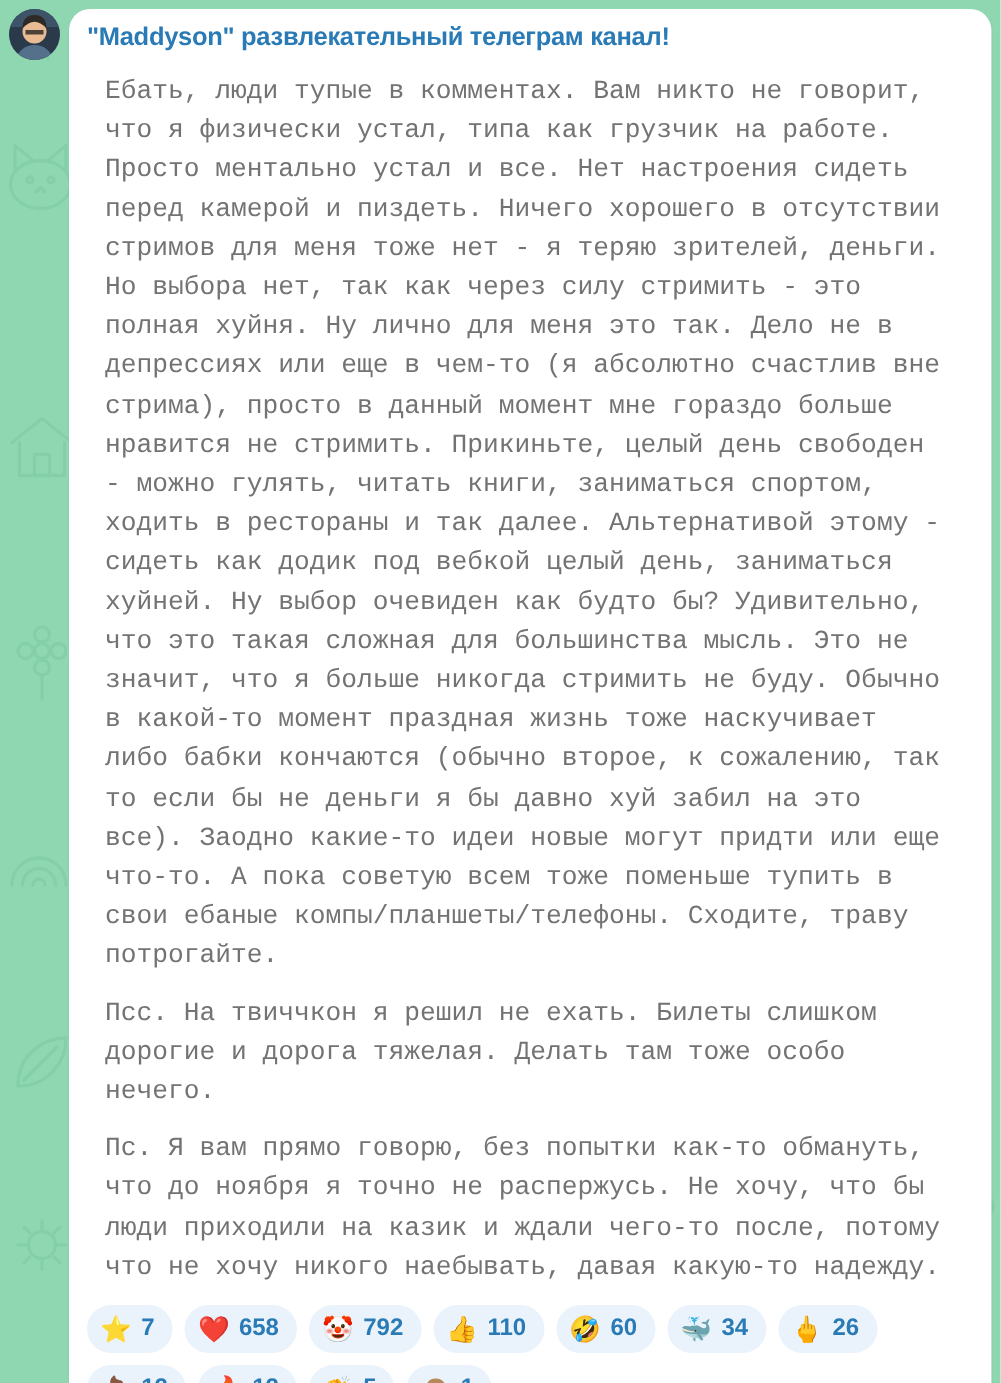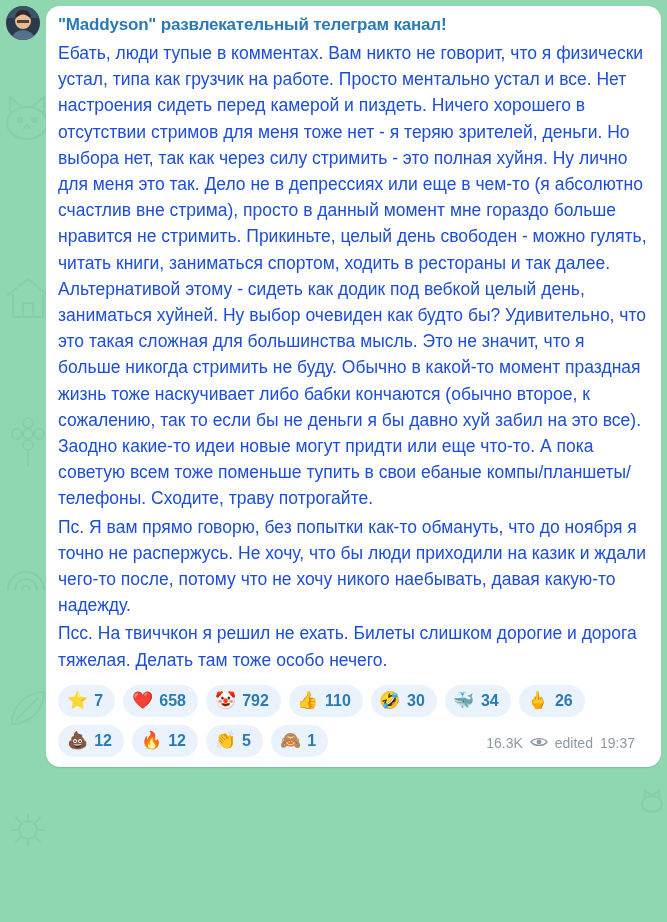--- a/index.html
+++ b/index.html
@@ -43,26 +43,27 @@
   }
   .channel-title {
     color: #2a7bb5;
     font-size: 17px;
     font-weight: bold;
     line-height: 22px;
     margin: 0 0 4px 0;
     letter-spacing: -0.2px;
   }
   .msg-text {
-    color: #1d4ed8;
+    color: #737373;
     font-size: 17.5px;
     line-height: 26.2px;
     white-space: pre-wrap;
-    margin: 0;
+    margin: 12px;
     word-wrap: break-word;
+    font-family: Liberation Mono, monospace;
   }
   .msg-text + .msg-text { margin-top: 2px; }
   
   #reactions {
     margin-top: 12px;
     display: flex;
     flex-wrap: wrap;
     gap: 8px 8px;
     padding-bottom: 2px;
   }
@@ -173,22 +174,22 @@
     <path d="M4 34 q4 -10 13 -10 q9 0 13 10 Z" fill="#55708a"></path>
     <rect x="11" y="14" width="12" height="3" fill="#1a1a1a" opacity="0.75"></rect>
   </svg>
 </div>
 
 <div id="message-bubble">
 
   <div class="channel-title">"Maddyson" развлекательный телеграм канал!</div>
 
   <div class="msg-text">Ебать, люди тупые в комментах. Вам никто не говорит, что я физически устал, типа как грузчик на работе. Просто ментально устал и все. Нет настроения сидеть перед камерой и пиздеть. Ничего хорошего в отсутствии стримов для меня тоже нет - я теряю зрителей, деньги. Но выбора нет, так как через силу стримить - это полная хуйня. Ну лично для меня это так. Дело не в депрессиях или еще в чем-то (я абсолютно счастлив вне стрима), просто в данный момент мне гораздо больше нравится не стримить. Прикиньте, целый день свободен - можно гулять, читать книги, заниматься спортом, ходить в рестораны и так далее. Альтернативой этому - сидеть как додик под вебкой целый день, заниматься хуйней. Ну выбор очевиден как будто бы? Удивительно, что это такая сложная для большинства мысль. Это не значит, что я больше никогда стримить не буду. Обычно в какой-то момент праздная жизнь тоже наскучивает либо бабки кончаются (обычно второе, к сожалению, так то если бы не деньги я бы давно хуй забил на это все). Заодно какие-то идеи новые могут придти или еще что-то. А пока советую всем тоже поменьше тупить в свои ебаные компы/планшеты/телефоны. Сходите, траву потрогайте.</div>
+  <div class="msg-text">Псс. На твиччкон я решил не ехать. Билеты слишком дорогие и дорога тяжелая. Делать там тоже особо нечего.</div>
   <div class="msg-text">Пс. Я вам прямо говорю, без попытки как-то обмануть, что до ноября я точно не распержусь. Не хочу, что бы люди приходили на казик и ждали чего-то после, потому что не хочу никого наебывать, давая какую-то надежду.</div>
-  <div class="msg-text">Псс. На твиччкон я решил не ехать. Билеты слишком дорогие и дорога тяжелая. Делать там тоже особо нечего.</div>
 
   <div id="reaction-row-wrap">
     <div id="reactions">
       <div class="reaction">
         <span class="emo">⭐</span>
         <span>7</span>
       </div>
       <div class="reaction">
         <span class="emo">❤️</span>
         <span>658</span>
@@ -196,21 +197,21 @@
       <div class="reaction">
         <span class="emo">🤡</span>
         <span>792</span>
       </div>
       <div class="reaction">
         <span class="emo">👍</span>
         <span>110</span>
       </div>
       <div class="reaction">
         <span class="emo">🤣</span>
-        <span>30</span>
+        <span>60</span>
       </div>
       <div class="reaction">
         <span class="emo">🐳</span>
         <span>34</span>
       </div>
       <div class="reaction">
         <span class="emo">🖕</span>
         <span>26</span>
       </div>
       <div class="reaction">

